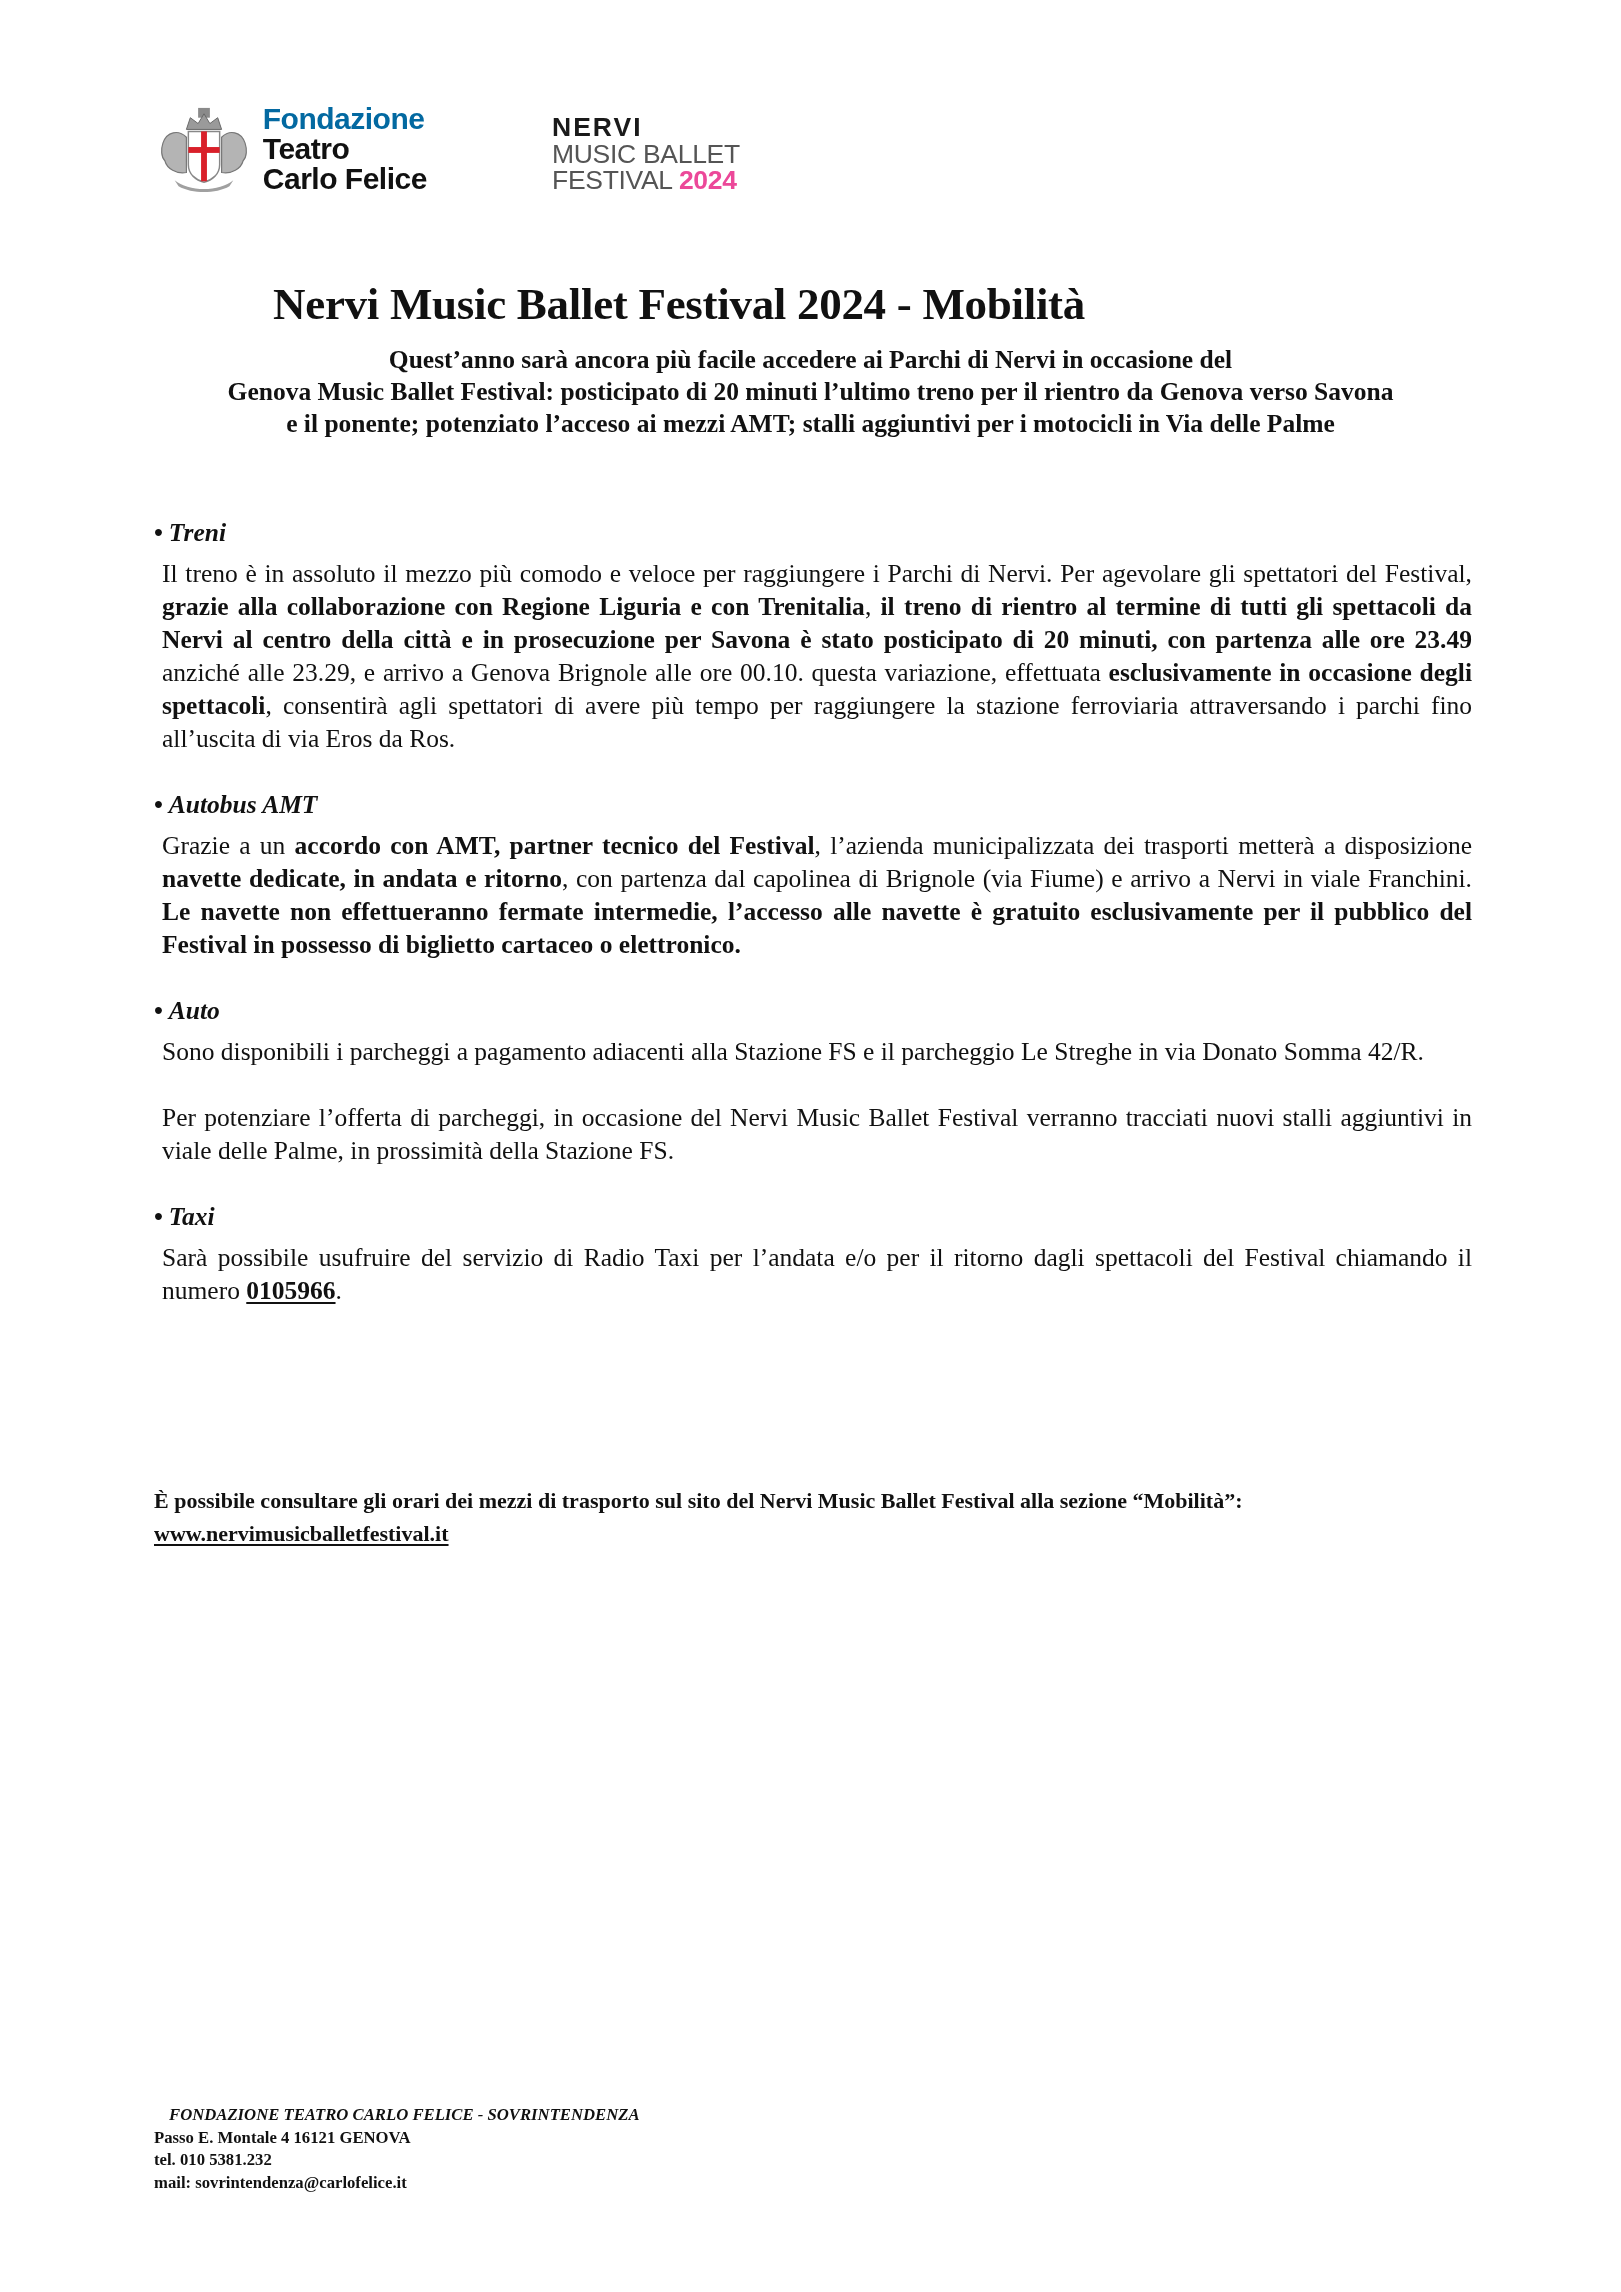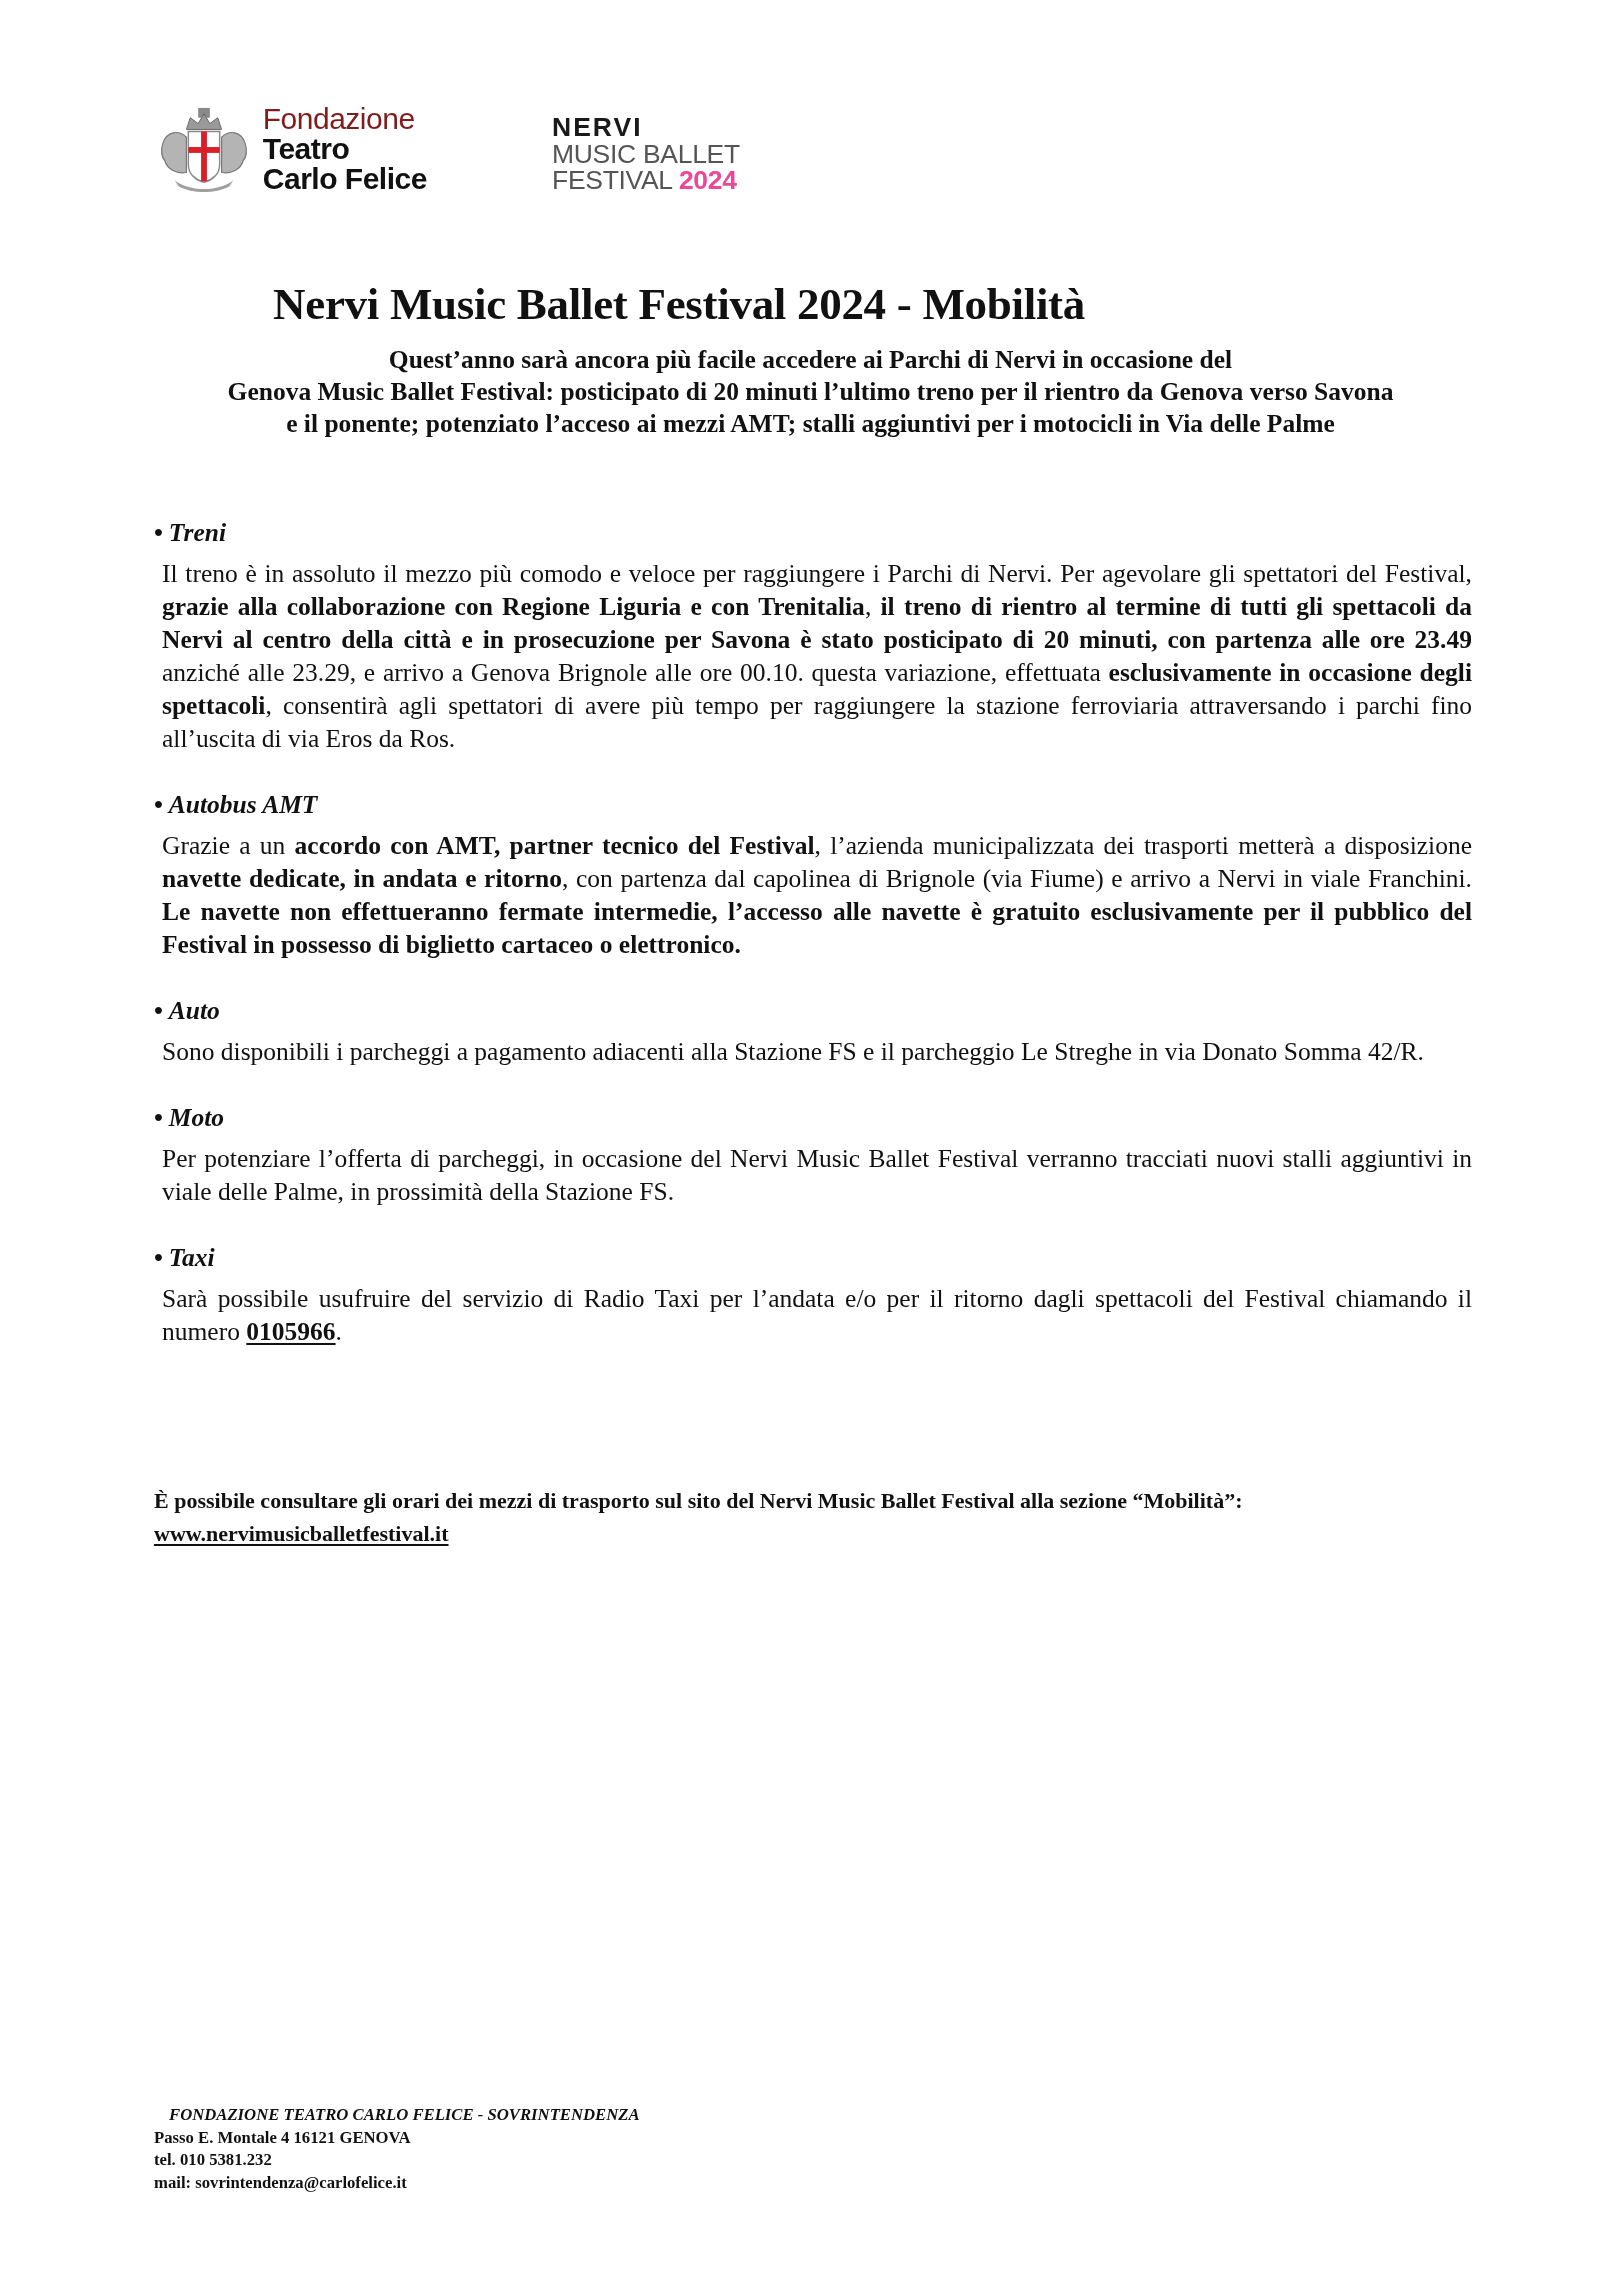--- a/index.html
+++ b/index.html
@@ -4,21 +4,21 @@
 <style>
   html, body { margin: 0; padding: 0; background: #ffffff; }
   body { width: 1621px; height: 2293px; position: relative; overflow: hidden; color: #111; }
   .serif { font-family: "Liberation Serif", "DejaVu Serif", serif; }
   .sans { font-family: "Liberation Sans", "DejaVu Sans", sans-serif; }
 
   
   .logo-carlo { position: absolute; left: 157px; top: 102px; height: 94px; display: flex; align-items: center; }
   .crest { width: 94px; height: 90px; margin-right: 11.8px; }
   .carlo-text { line-height: 30px; font-size: 30px; color: #111; }
-  .carlo-text .l1 { font-weight: 400; color: #7f1d1d; letter-spacing: -0.5px; }
+  .carlo-text .l1 { font-weight: 700; color: #0369a1; letter-spacing: -0.5px; }
   .carlo-text .l2, .carlo-text .l3 { font-weight: 700; letter-spacing: -0.5px; }
 
   .logo-nervi { position: absolute; left: 552px; top: 114px; line-height: 26.5px; font-size: 26.5px; color: #333; }
   .logo-nervi .n1 { font-weight: 700; letter-spacing: 2px; color: #1a1a1a; }
   .logo-nervi .n2 { font-weight: 400; color: #555; letter-spacing: -0.3px; }
   .logo-nervi .n3 { font-weight: 400; color: #555; letter-spacing: -0.3px; }
   .logo-nervi .n3 b { color: #ec4899; font-weight: 700; }
 
   
   .title { position: absolute; left: 0; width: 1358px; top: 278px; text-align: center; font-size: 45px; font-weight: 700; letter-spacing: -0.3px; }
@@ -91,21 +91,20 @@
     <div class="sec-head"><span class="bullet">•</span><span>Autobus AMT</span></div>
     <p><span>Grazie a un </span><b>accordo con AMT, partner tecnico del Festival</b><span>, l’azienda municipalizzata dei trasporti metterà a disposizione </span><b>navette dedicate, in andata e ritorno</b><span>, con partenza dal capolinea di Brignole (via Fiume) e arrivo a Nervi in viale Franchini. </span><b>Le navette non effettueranno fermate intermedie, l’accesso alle navette è gratuito esclusivamente per il pubblico del Festival in possesso di biglietto cartaceo o elettronico.</b></p>
   </div>
 
   <div class="section">
     <div class="sec-head"><span class="bullet">•</span><span>Auto</span></div>
     <p>Sono disponibili i parcheggi a pagamento adiacenti alla Stazione FS e il parcheggio Le Streghe in via Donato Somma 42/R.</p>
   </div>
 
   <div class="section">
-    <div class="sec-head"><span class="bullet">•</span><span>Moto</span></div>
     <p>Per potenziare l’offerta di parcheggi, in occasione del Nervi Music Ballet Festival verranno tracciati nuovi stalli aggiuntivi in viale delle Palme, in prossimità della Stazione FS.</p>
   </div>
 
   <div class="section">
     <div class="sec-head"><span class="bullet">•</span><span>Taxi</span></div>
     <p><span>Sarà possibile usufruire del servizio di Radio Taxi per l’andata e/o per il ritorno dagli spettacoli del Festival chiamando il numero </span><b class="u">0105966</b><span>.</span></p>
   </div>
 </div>
 
 <div class="closing serif">

